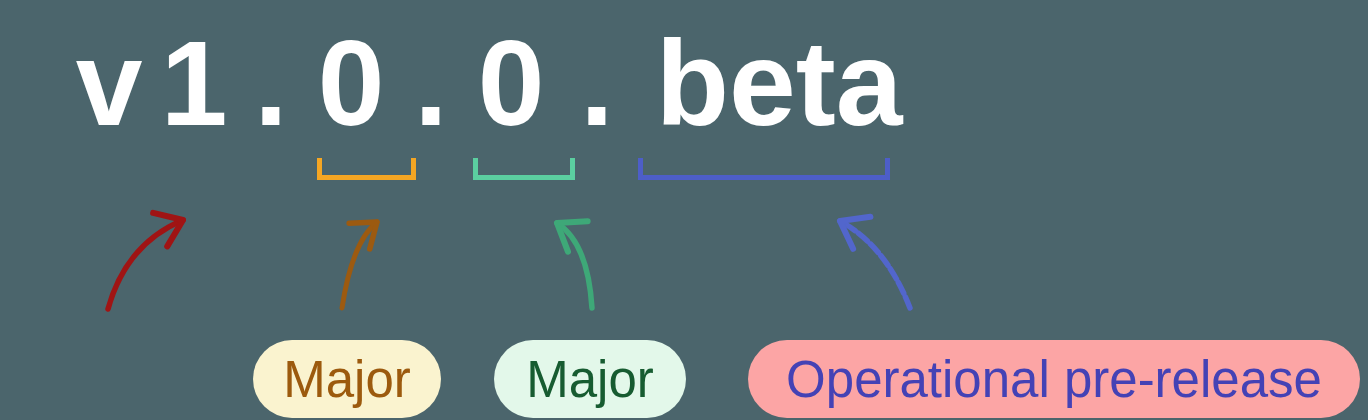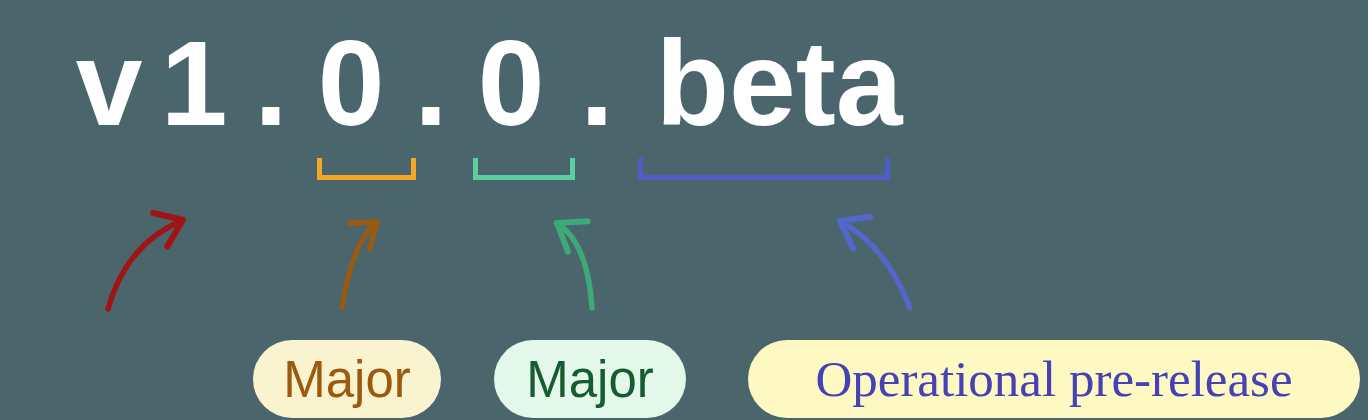--- a/index.html
+++ b/index.html
@@ -69,21 +69,21 @@
     display: flex;
     align-items: center;
     justify-content: center;
     font-size: 51px;
     line-height: 1;
     white-space: nowrap;
   }
   .pill-major { left: 6px;   width: 185px; background: #FBD9DC; color: #C2101B; }
   .pill-minor { left: 253px; width: 188px; background: #FAF3CF; color: #9C5A0E; }
   .pill-patch { left: 494px; width: 192px; background: #E3F8EA; color: #175C31; }
-  .pill-pre   { left: 748px; width: 612px; background: #fef9c3; color: #4442B5; font-family: Liberation Serif, serif; }
+  .pill-pre   { left: 748px; width: 612px; background: #fca5a5; color: #4442B5; }
 </style>
 </head>
 <body>
 
 <div class="canvas">
 
   <div class="version">
     <span class="seg seg-v">v</span>
     <span class="seg seg-n1">1</span>
     <span class="seg seg-d1">.</span>

